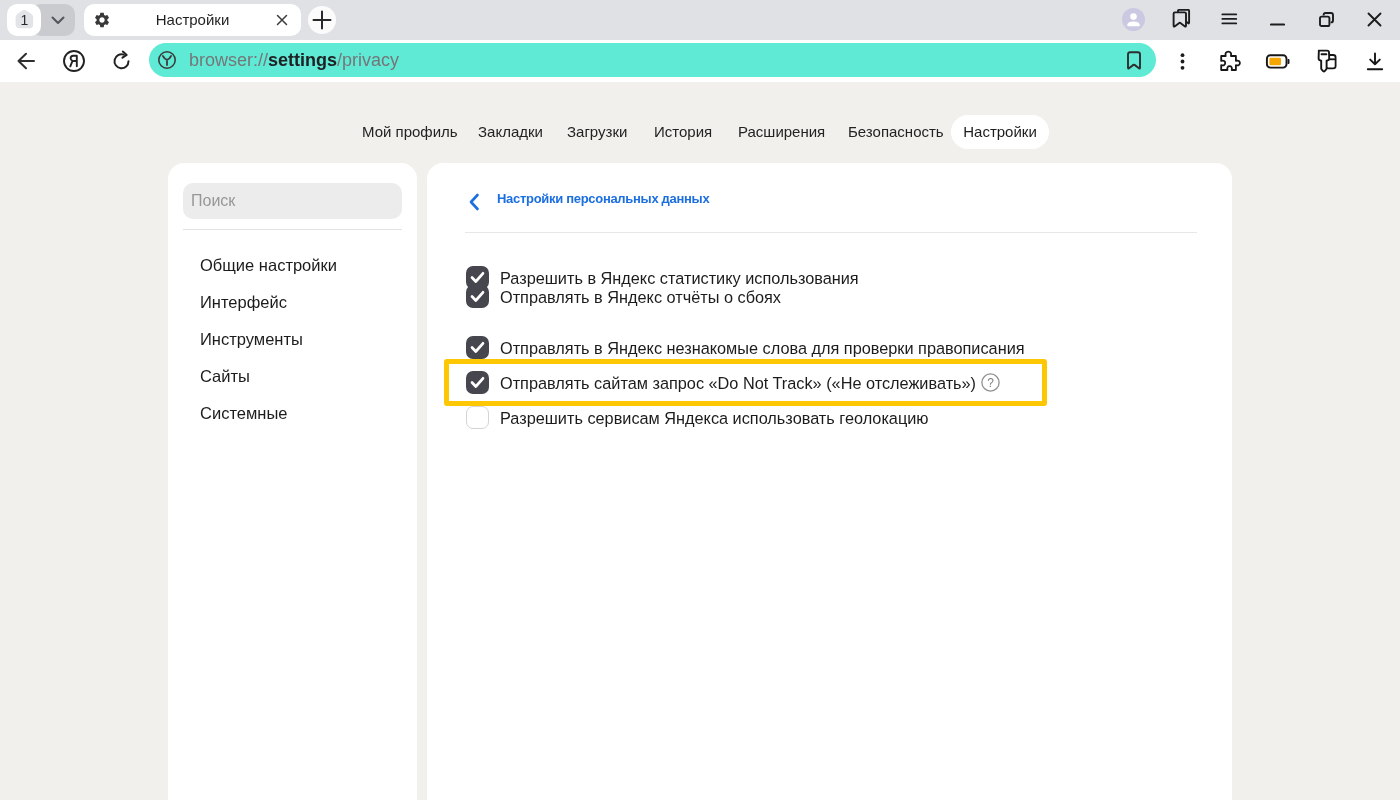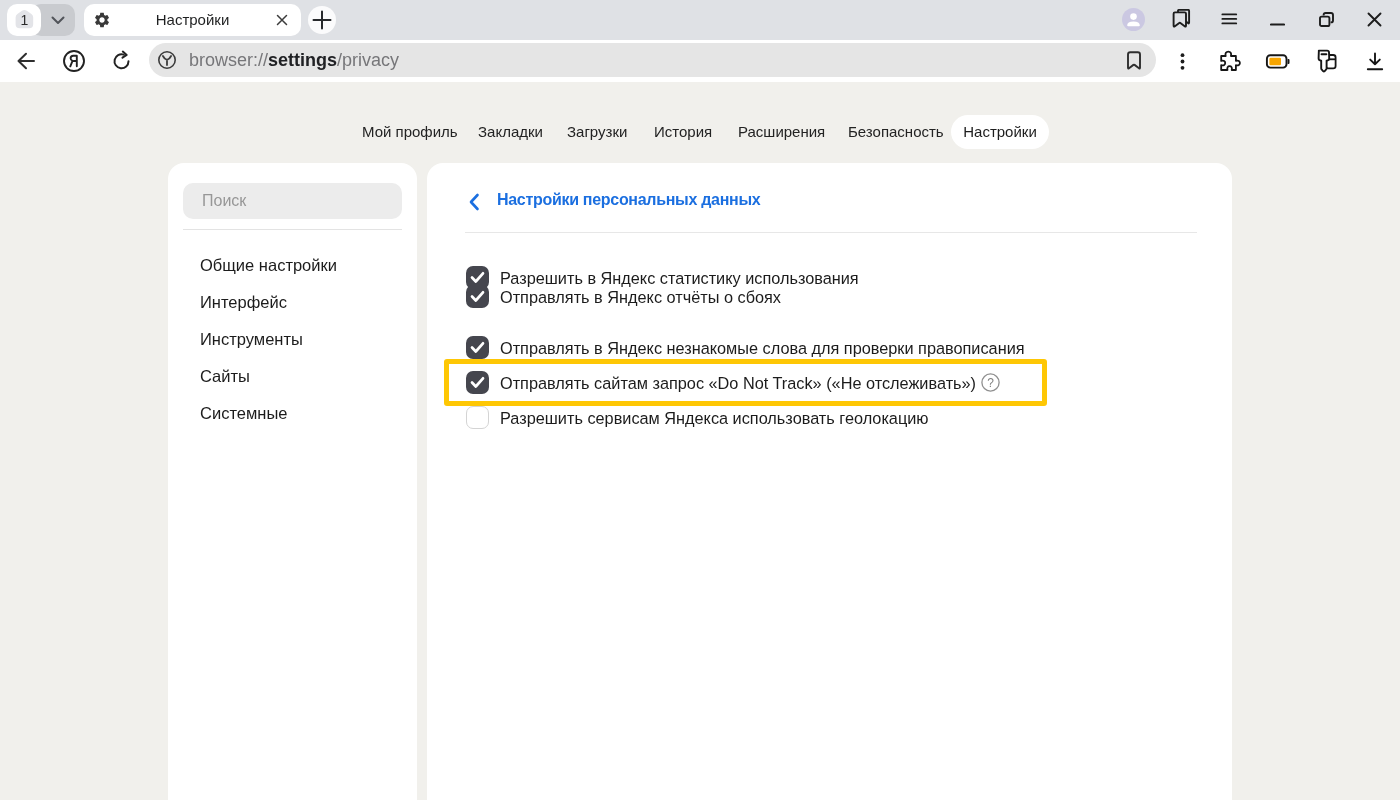--- a/index.html
+++ b/index.html
@@ -10,36 +10,36 @@
 
 #tabbar { position:absolute; left:0; top:0; width:1400px; height:40px; background:#dfe1e5; }
 #grpchev { position:absolute; left:31px; top:4px; width:44px; height:32px; background:#c9cbcf; border-radius:10px; }
 #grppill { position:absolute; left:7px; top:4px; width:34px; height:32px; background:#ffffff; border-radius:10px; }
 #tab { position:absolute; left:84px; top:4px; width:217px; height:32px; background:#ffffff; border-radius:10px; }
 #tabtitle { position:absolute; left:0; top:0; width:217px; height:32px; text-align:center; line-height:32px; font-size:15px; color:#1f2021; }
 #plusbtn { position:absolute; left:308px; top:6px; width:28px; height:28px; background:#fbfbfc; border-radius:50%; }
 
 
 #toolbar { position:absolute; left:0; top:40px; width:1400px; height:42px; background:#ffffff; }
-#urlbar { position:absolute; left:149px; top:3px; width:1007px; height:34px; background:#e5e5e5; border-radius:17px; }
+#urlbar { position:absolute; left:149px; top:3px; width:1007px; height:34px; background:#5eead4; border-radius:17px; }
 #urltext { position:absolute; left:40px; top:0; height:34px; line-height:34px; font-size:18px; color:#767679; }
 #urltext b { color:#202124; font-weight:bold; }
 
 
 #content { position:absolute; left:0; top:82px; width:1400px; height:718px; background:#f1f0ec; }
 .nav { position:absolute; top:33px; height:34px; line-height:34px; font-size:15px; color:#232323; white-space:nowrap; }
 #navpill { position:absolute; left:951px; top:33px; width:98px; height:34px; background:#ffffff; border-radius:17px; text-align:center; line-height:34px; font-size:15px; color:#1d1d1d; }
 
 #sidecard { position:absolute; left:168px; top:81px; width:249px; height:637px; background:#ffffff; border-radius:16px 16px 0 0; }
-#search { position:absolute; left:15px; top:20px; width:219px; height:36px; background:#ececec; border-radius:10px; font-size:16px; color:#979797; line-height:36px; padding-left:19px; }
+#search { position:absolute; left:15px; top:20px; width:219px; height:36px; background:#ececec; border-radius:10px; font-size:16px; color:#979797; line-height:36px; padding-left:8px; }
 #sdiv { position:absolute; left:15px; top:66px; width:219px; height:1px; background:#e3e3e3; }
 .sitem { position:absolute; left:32px; font-size:16.5px; color:#1c1c1c; }
 
 #maincard { position:absolute; left:427px; top:81px; width:805px; height:637px; background:#ffffff; border-radius:16px 16px 0 0; }
-#hdr { position:absolute; left:70px; top:28px; font-size:16px; font-weight:bold; letter-spacing:-0.3px; color:#1b6fe0; }
+#hdr { position:absolute; left:70px; top:28px; font-size:13px; font-weight:bold; letter-spacing:-0.3px; color:#1b6fe0; }
 #hchev { position:absolute; left:41px; top:30px; }
 #mdiv { position:absolute; left:38px; top:69px; width:732px; height:1px; background:#e7e7e7; }
 
 .row { position:absolute; left:39px; height:23px; }
 .cb { position:absolute; left:0; top:0; width:23px; height:23px; border-radius:7px; background:#45464e; }
 .cb.un { background:#ffffff; border:1px solid #d4d4d4; }
 .cb svg { position:absolute; left:4px; top:5px; }
 .lbl { position:absolute; left:34px; top:50%; transform:translateY(-50%); font-size:16.3px; color:#1c1c1c; white-space:nowrap; }
 #hl { position:absolute; left:17px; top:196px; width:603px; height:47px; border:5px solid #fec704; border-radius:3px; }
 #help { position:absolute; left:554px; top:210px; width:19px; height:19px; }

